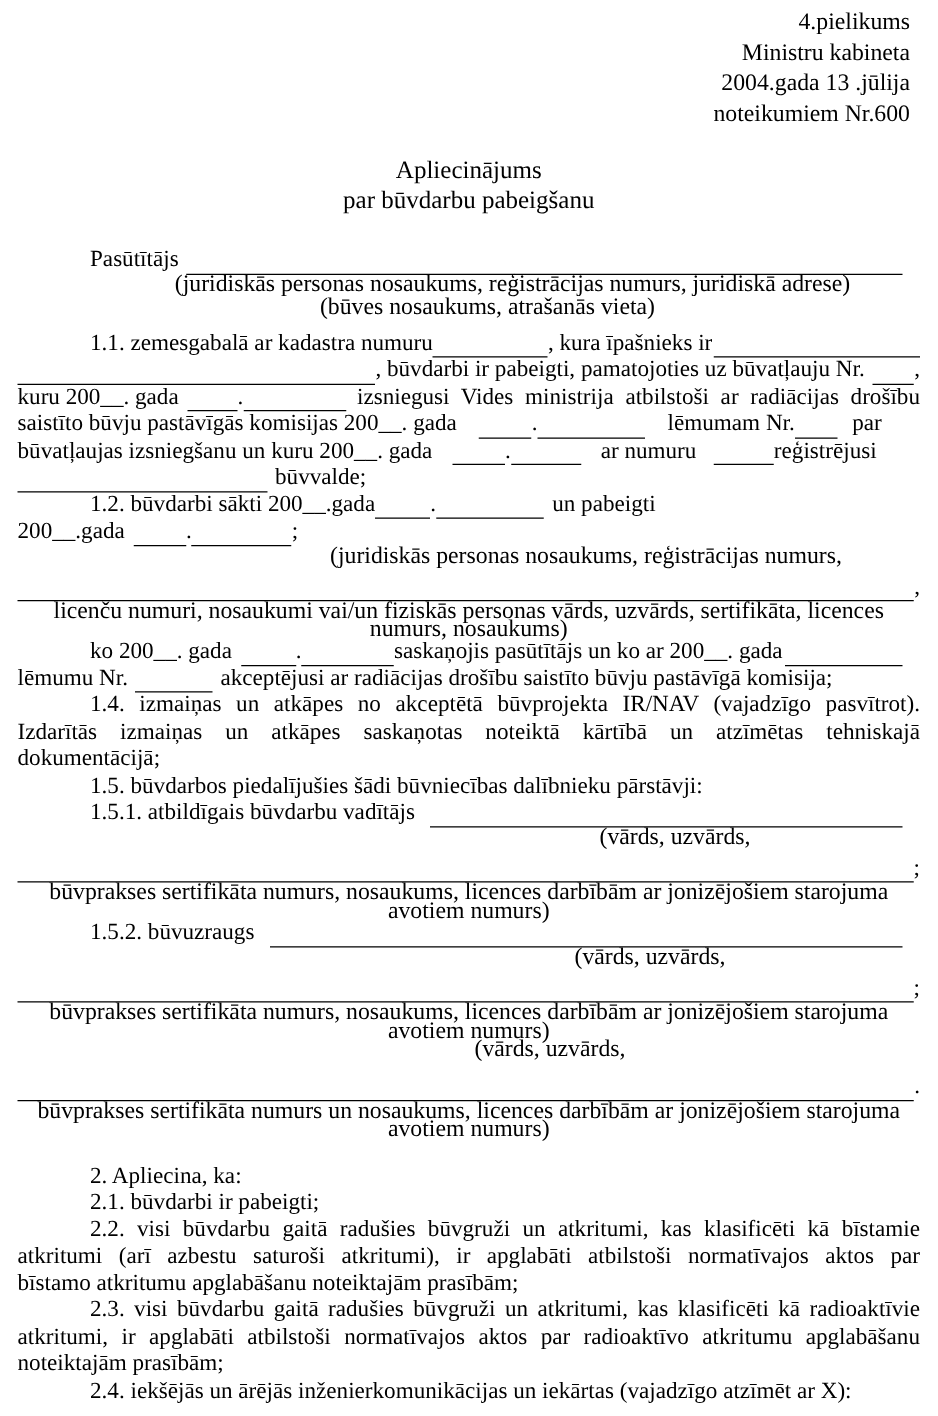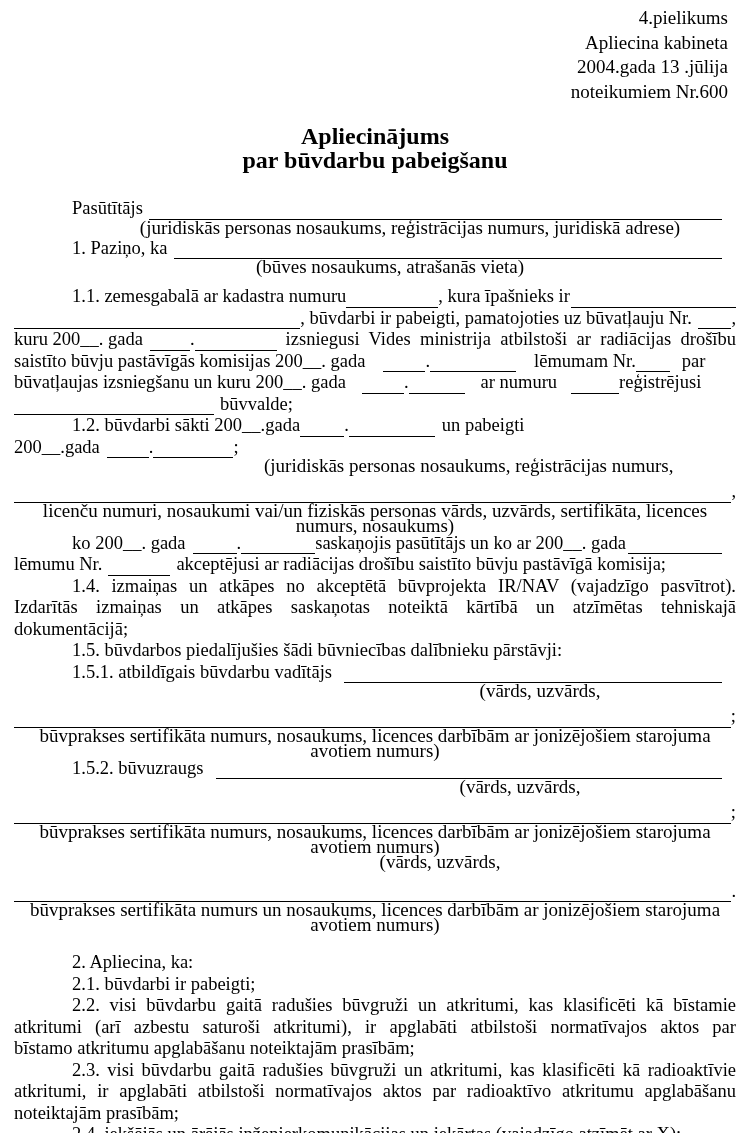--- a/index.html
+++ b/index.html
@@ -29,22 +29,22 @@
     font-size: 19px;
     line-height: 24.5px;
     padding-top: 6px;
     padding-right: 8px;
   }
   .header div { white-space: pre; }
 
   
   .title {
     text-align: center;
-    font-weight: bold;
-    font-size: 24px;
+    font-weight: normal;
+    font-size: 20px;
     line-height: 24px;
     margin-top: 20px;
   }
 
   
   .body-text {
     font-size: 18.5px;
     line-height: 21.5px;
   }
   .just {
@@ -72,21 +72,21 @@
   .sp8 { height: 8px; }
   .sp12 { height: 12px; }
 </style>
 </head>
 <body>
 
 <div class="page">
 
   <div class="header">
     <div>4.pielikums</div>
-    <div>Apliecina kabineta</div>
+    <div>Ministru kabineta</div>
     <div>2004.gada 13 .jūlija</div>
     <div>noteikumiem Nr.600</div>
   </div>
 
   <div class="title">
     <div>Apliecinājums</div>
     <div>par būvdarbu pabeigšanu</div>
   </div>
 
   <div class="sp12"></div>
@@ -94,25 +94,20 @@
   <div style="margin-top:14px;">
     <div class="row body-text">
       <span style="width:58px; flex:0 0 58px;"></span>
       <span class="nowrap">Pasūtītājs</span>
       <span class="grow rule" style="margin-left:6px; margin-right:14px;"></span>
     </div>
     <div class="caption c-center" style="padding-left:70px;">(juridiskās personas nosaukums, reģistrācijas numurs, juridiskā adrese)</div>
   </div>
 
   <div style="margin-top:3px;">
-    <div class="row body-text">
-      <span style="width:58px; flex:0 0 58px;"></span>
-      <span class="nowrap">1. Paziņo, ka</span>
-      <span class="grow rule" style="margin-left:6px; margin-right:14px;"></span>
-    </div>
     <div class="caption c-center" style="padding-left:30px;">(būves nosaukums, atrašanās vieta)</div>
   </div>
 
   <div style="margin-top:12px;">
     <div class="row body-text">
       <span style="width:58px; flex:0 0 58px;"></span>
       <span class="nowrap">1.1. zemesgabalā ar kadastra numuru</span>
       <span class="rule" style="width:92px;"></span>
       <span class="nowrap">, kura īpašnieks ir</span>
       <span class="grow rule" style="margin-left:1px;"></span>

